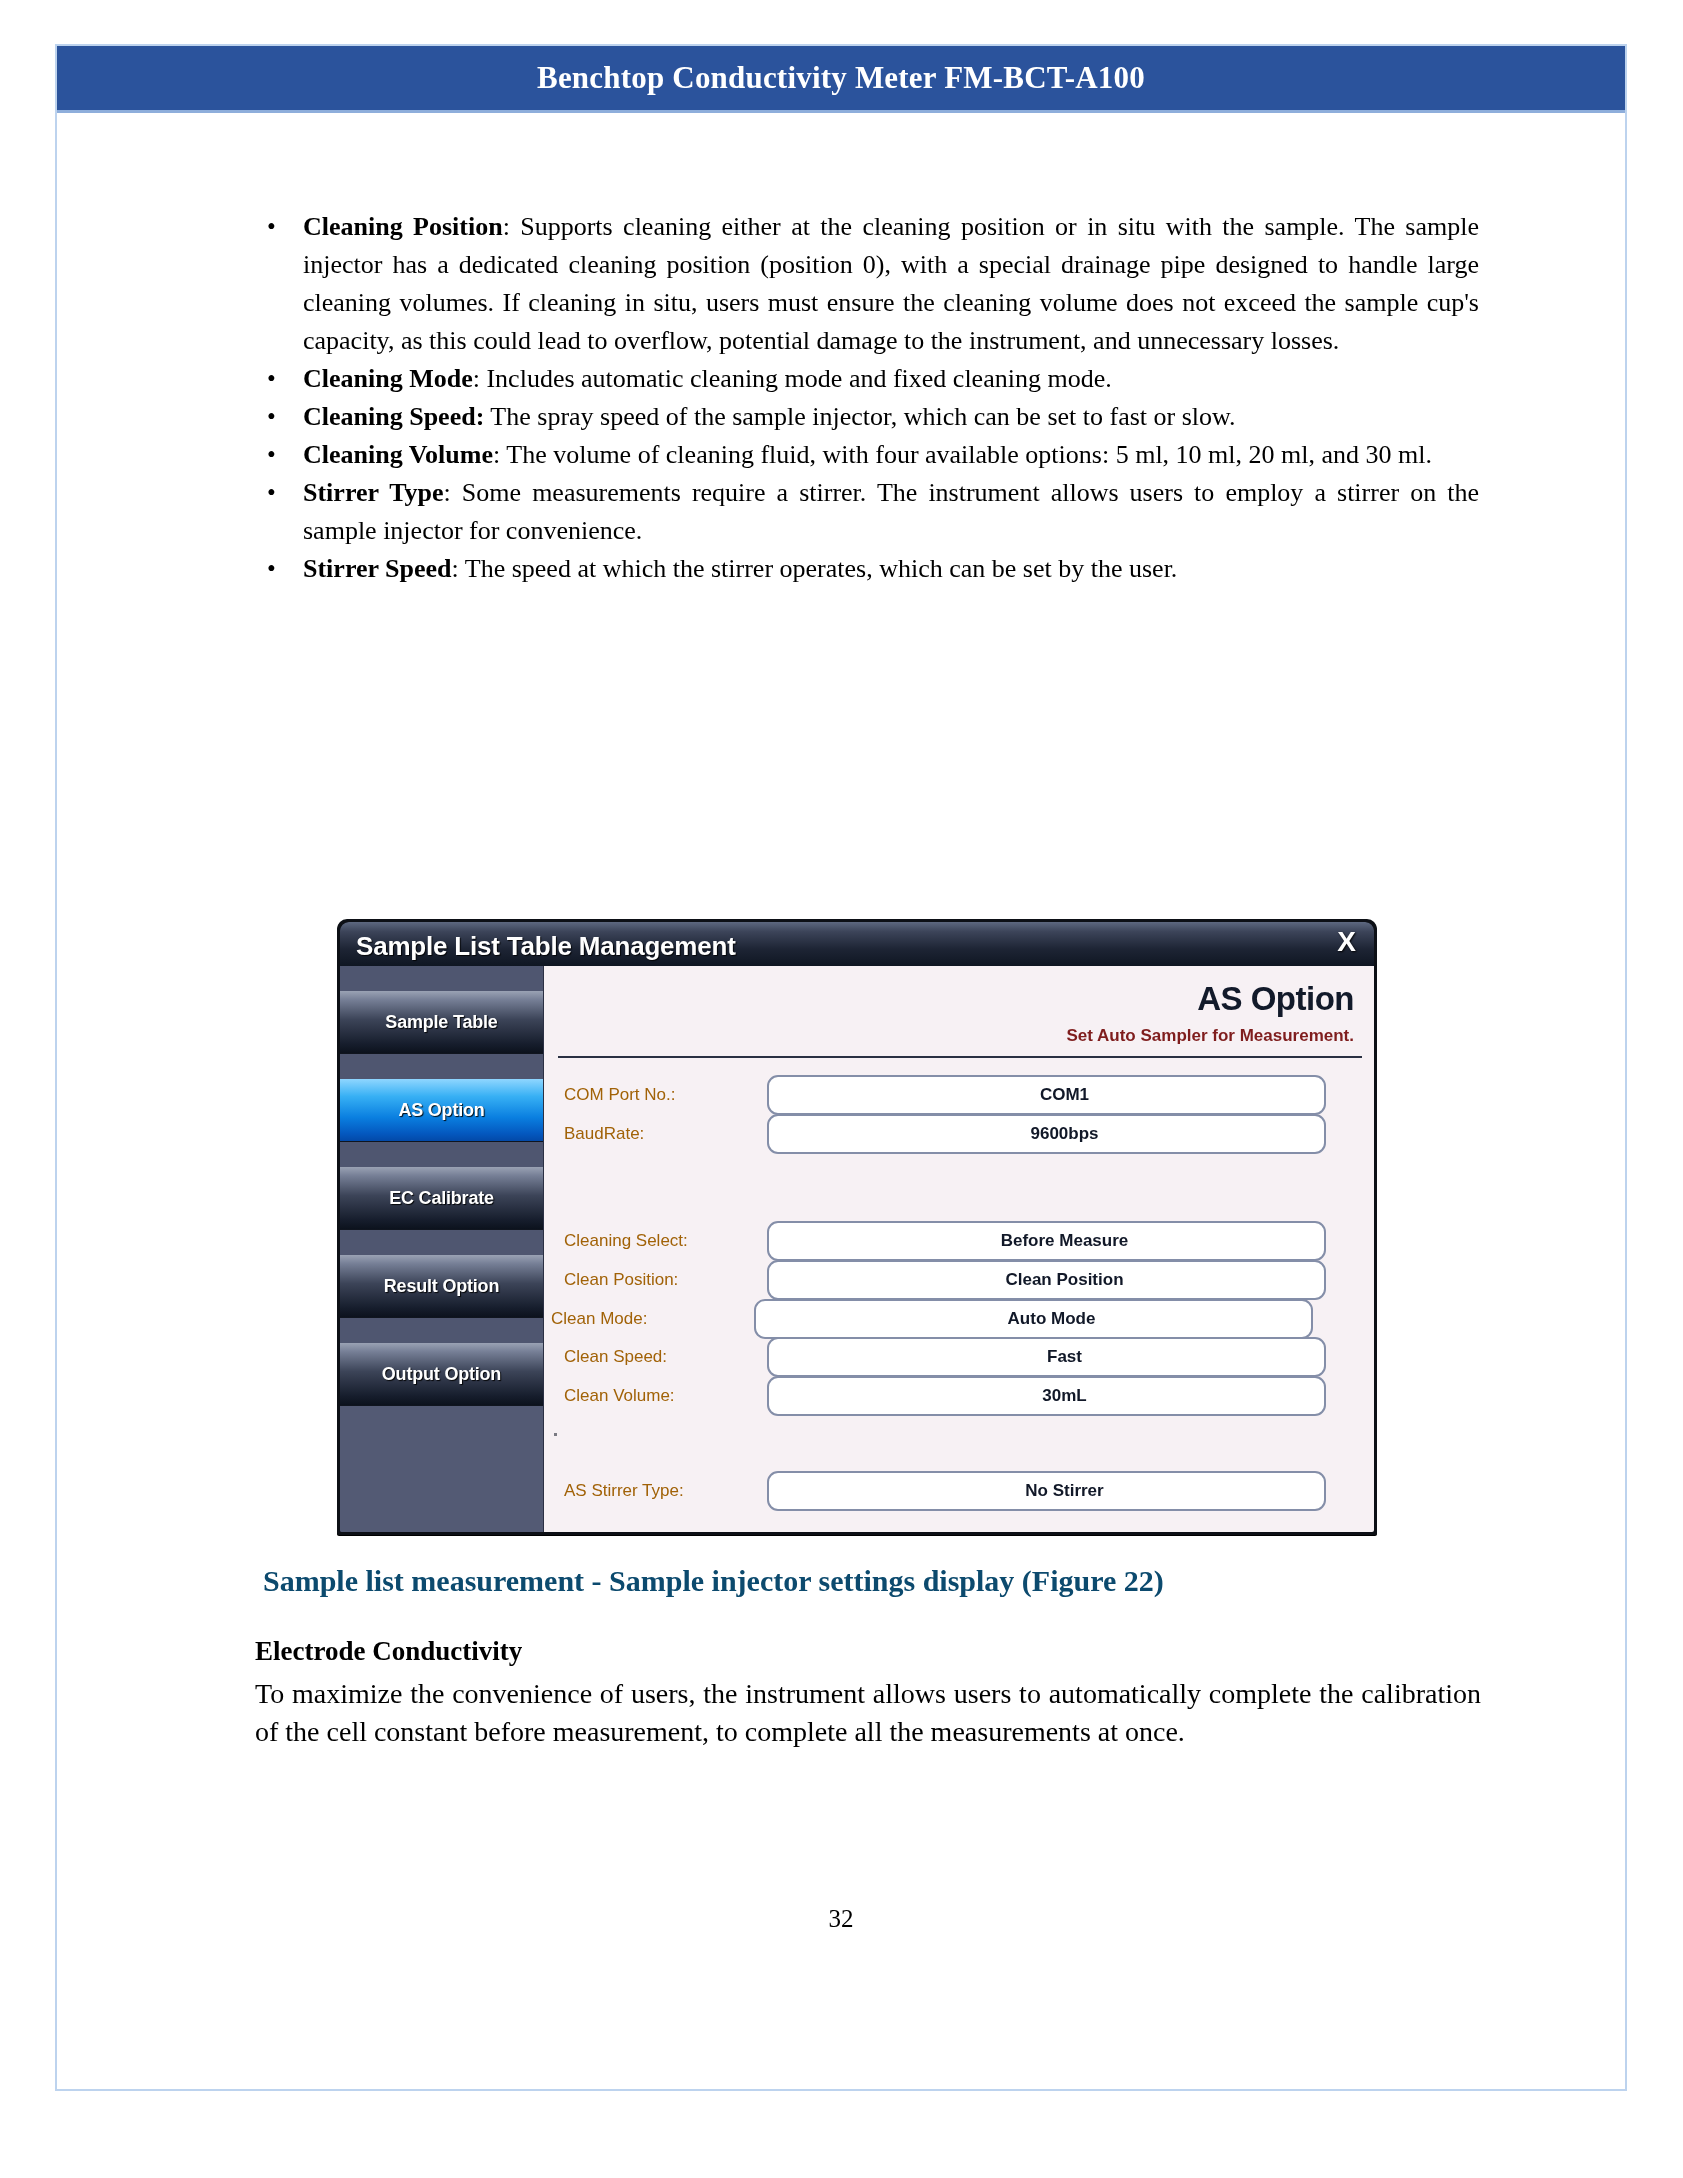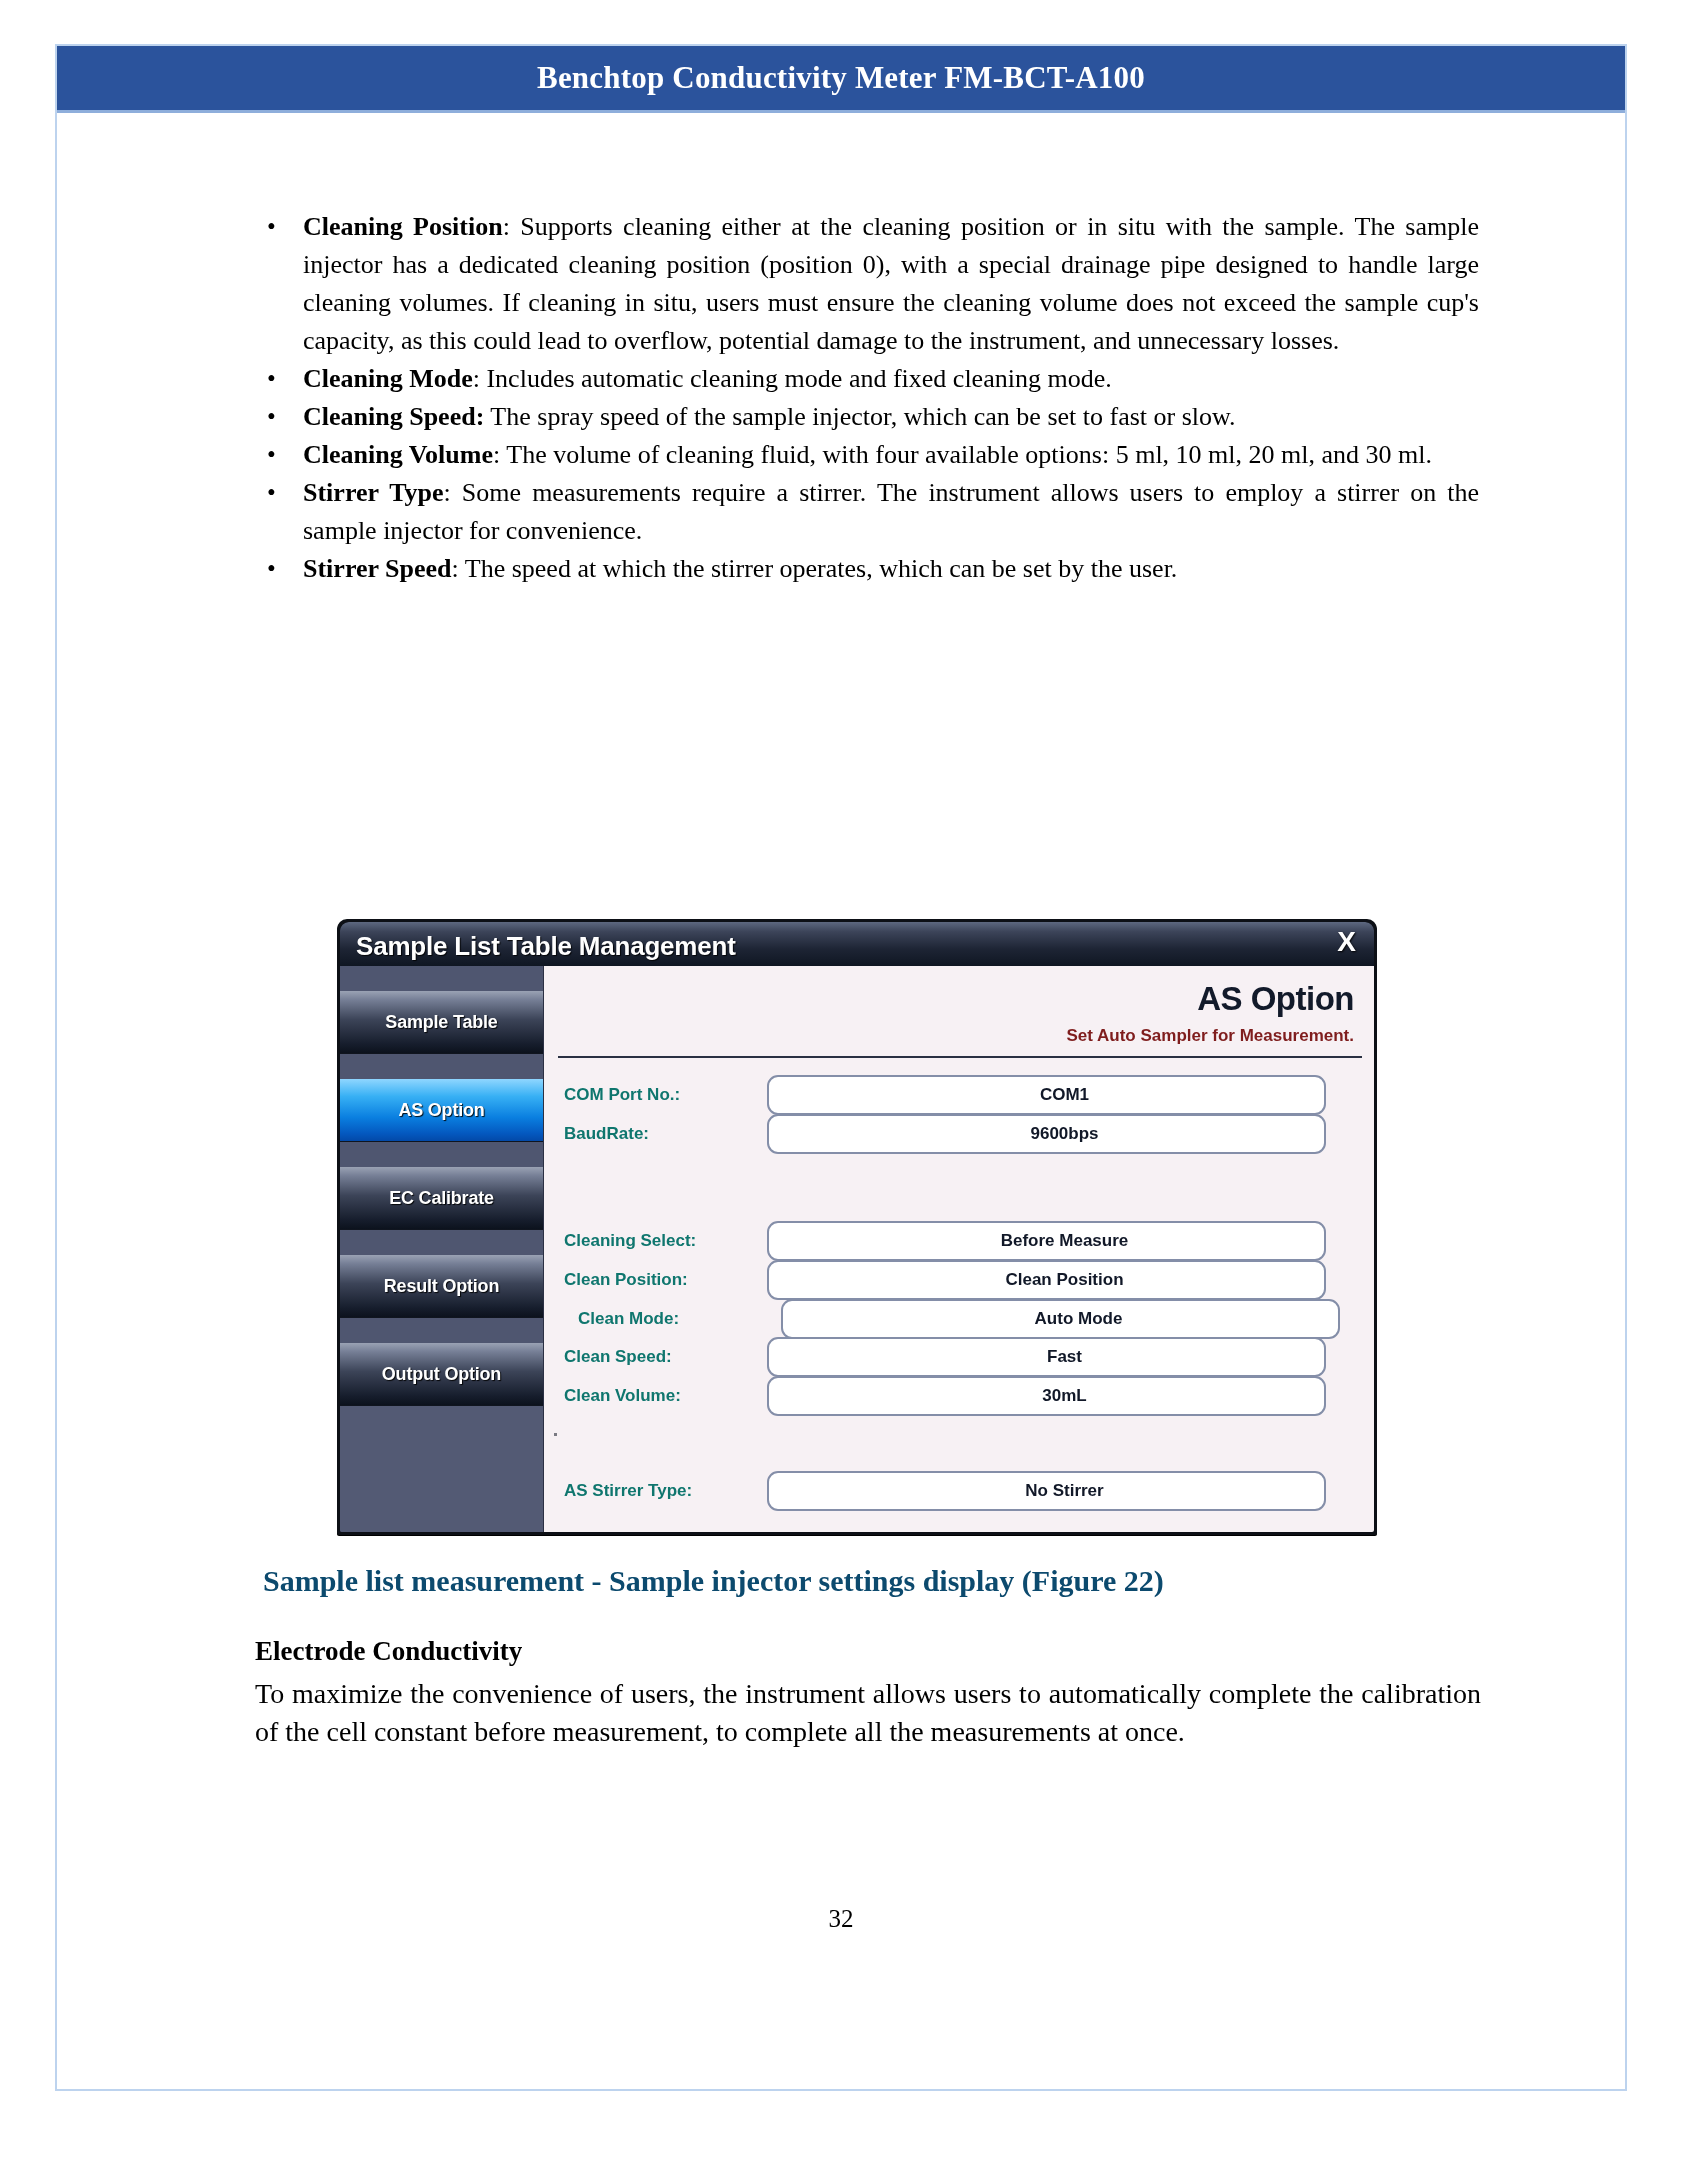--- a/index.html
+++ b/index.html
@@ -229,22 +229,22 @@
 
   .field {
     position: absolute;
     height: 40px;
   }
   .field-label {
     position: absolute;
     left: 0;
     top: 10px;
     font-size: 17px;
-    font-weight: bold;
-    color: #0f766e;
+    font-weight: normal;
+    color: #a16207;
     font-family: "Liberation Sans", sans-serif;
     white-space: nowrap;
   }
   .field-box {
     position: absolute;
     left: 203px;
     top: 0;
     width: 559px;
     height: 40px;
     background: #ffffff;
@@ -417,21 +417,21 @@
             </div>
           </div>
 
           <div class="field" style="left:20px; top:294px; width:782px;">
             <div class="field-label">Clean Position:</div>
             <div class="field-box">
               <span>Clean Position</span>
             </div>
           </div>
 
-          <div class="field" style="left:34px; top:333px; width:782px;">
+          <div class="field" style="left:7px; top:333px; width:782px;">
             <div class="field-label">Clean Mode:</div>
             <div class="field-box">
               <span>Auto Mode</span>
             </div>
           </div>
 
           <div class="field" style="left:20px; top:371px; width:782px;">
             <div class="field-label">Clean Speed:</div>
             <div class="field-box">
               <span>Fast</span>

